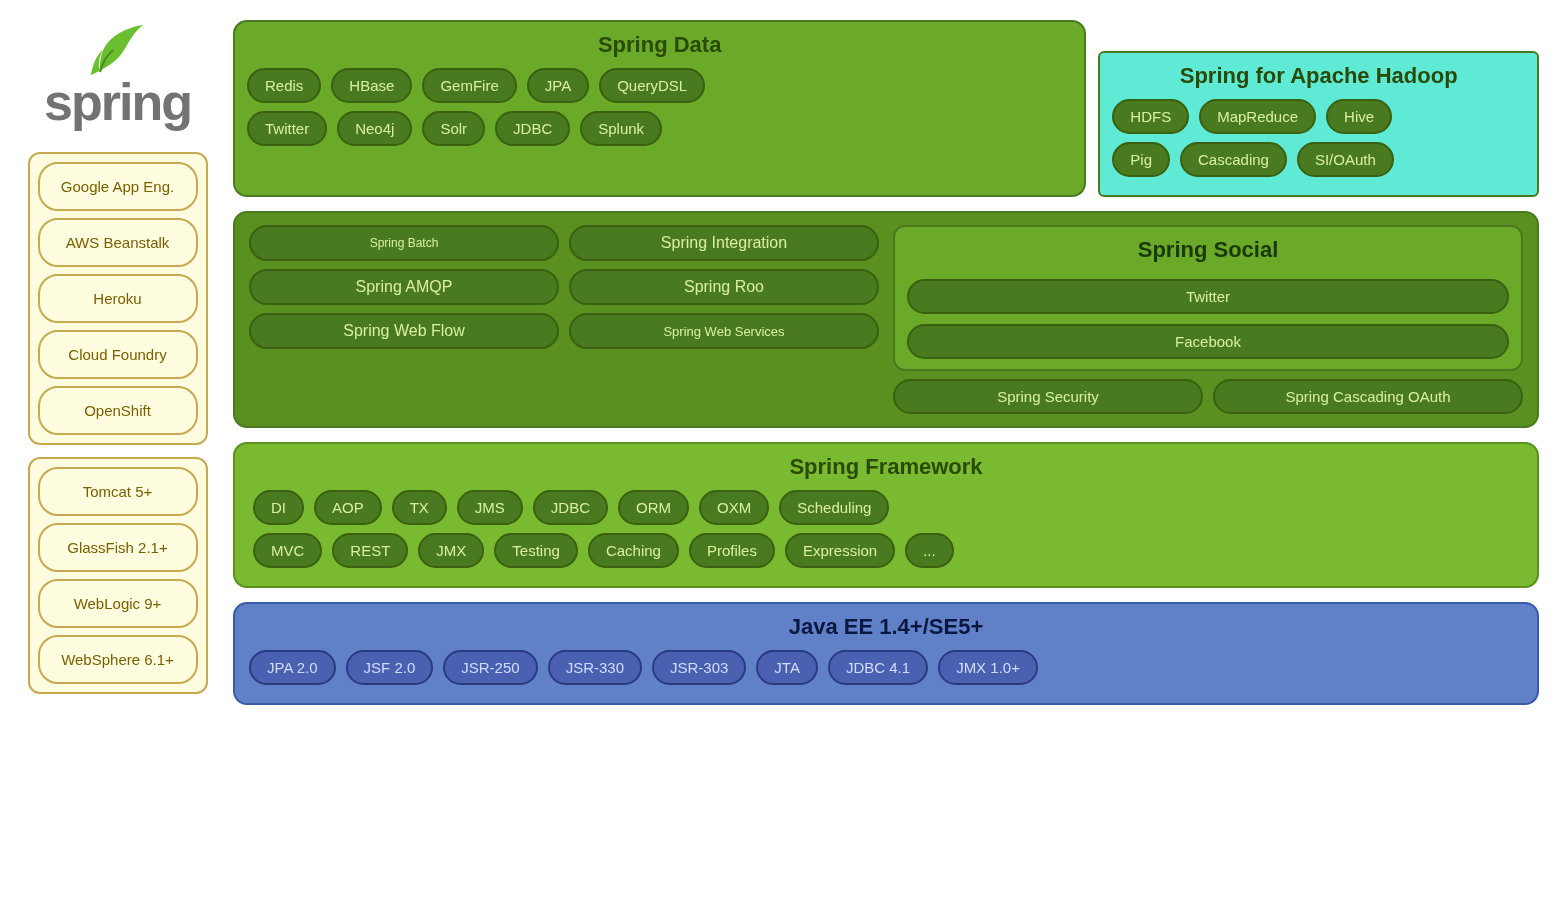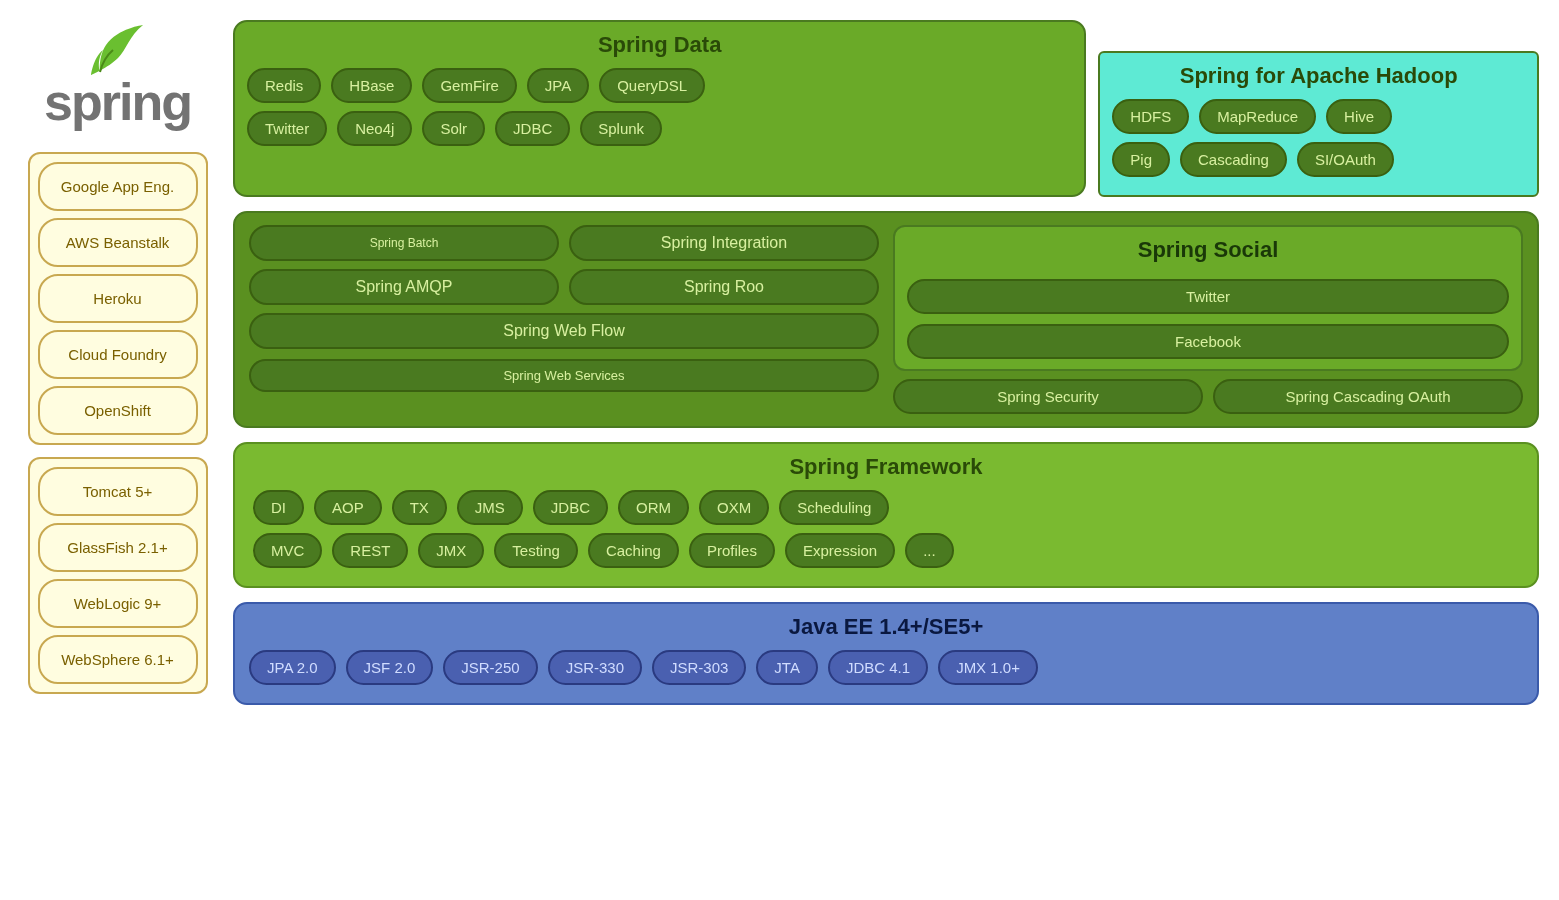--- a/index.html
+++ b/index.html
@@ -251,21 +251,21 @@
 
         <div style="display: flex; flex-direction: column; gap: 8px; flex: 1;">
           <div style="display: flex; flex-direction: row; gap: 10px;">
             <div class="chip dark" style="flex:1; font-size:12px;">Spring Batch</div>
             <div class="chip dark" style="flex:1; font-size:16px;">Spring Integration</div>
           </div>
           <div style="display: flex; flex-direction: row; gap: 10px;">
             <div class="chip dark" style="flex:1; font-size:16px;">Spring AMQP</div>
             <div class="chip dark" style="flex:1; font-size:16px;">Spring Roo</div>
           </div>
-          <div style="display: flex; flex-direction: column; gap: 10px;">
+          <div style="display: flex; flex-direction: row; gap: 10px;">
             <div class="chip dark" style="flex:1; font-size:16px;">Spring Web Flow</div>
             <div class="chip dark" style="flex:1; font-size:13px;">Spring Web Services</div>
           </div>
         </div>
 
         <div style="display: flex; flex-direction: column; gap: 8px; flex: 1;">
           <div class="spring-social-box">
             <div class="inner-box-title">Spring Social</div>
             <div style="display: flex; flex-direction: column; gap: 10px;">
               <div class="chip dark" style="flex:1;">Twitter</div>

